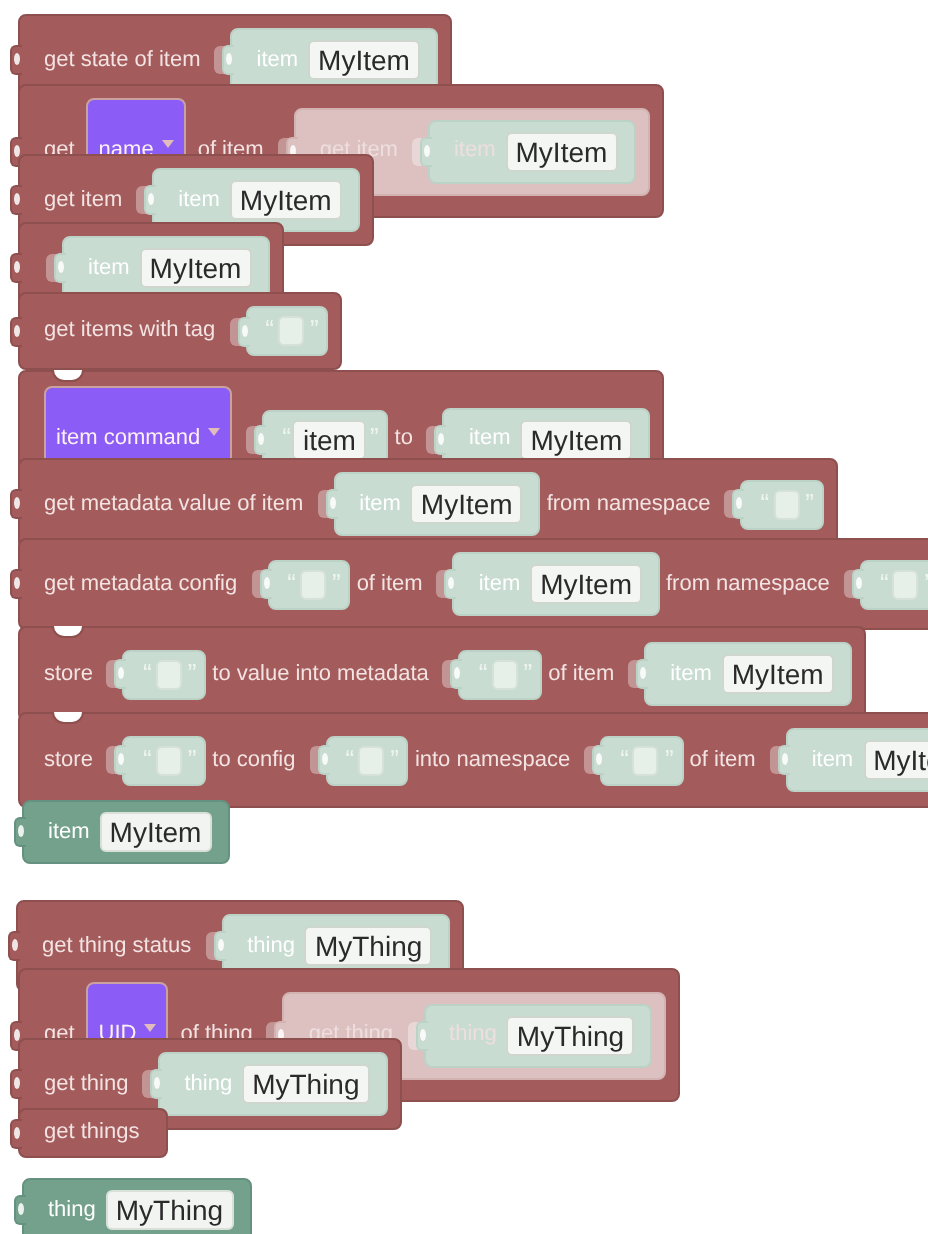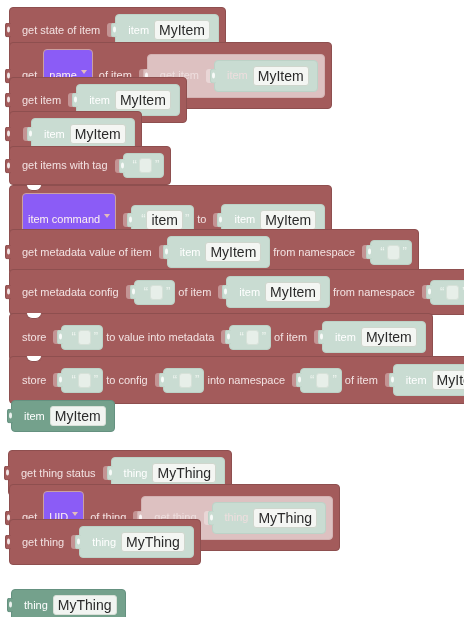--- a/index.html
+++ b/index.html
@@ -453,20 +453,26 @@
       <span class="lbl">get thing</span>
       <span class="socket"></span>
       <span class="blk teal">
         <span class="plug"></span>
         <span class="lbl">thing</span>
         <span class="field">MyThing</span>
       </span>
     </div>
   </div>
 
+  <div class="row" style="left:9px;top:554px;">
+    <div class="blk red" style="padding-right:10px;">
+      <span class="plug"></span>
+      <span class="lbl">get things</span>
+    </div>
+  </div>
 
   <div class="row" style="left:11px;top:589px;">
     <div class="blk green">
       <span class="plug"></span>
       <span class="lbl">thing</span>
       <span class="field">MyThing</span>
     </div>
   </div>
 
 </div>

